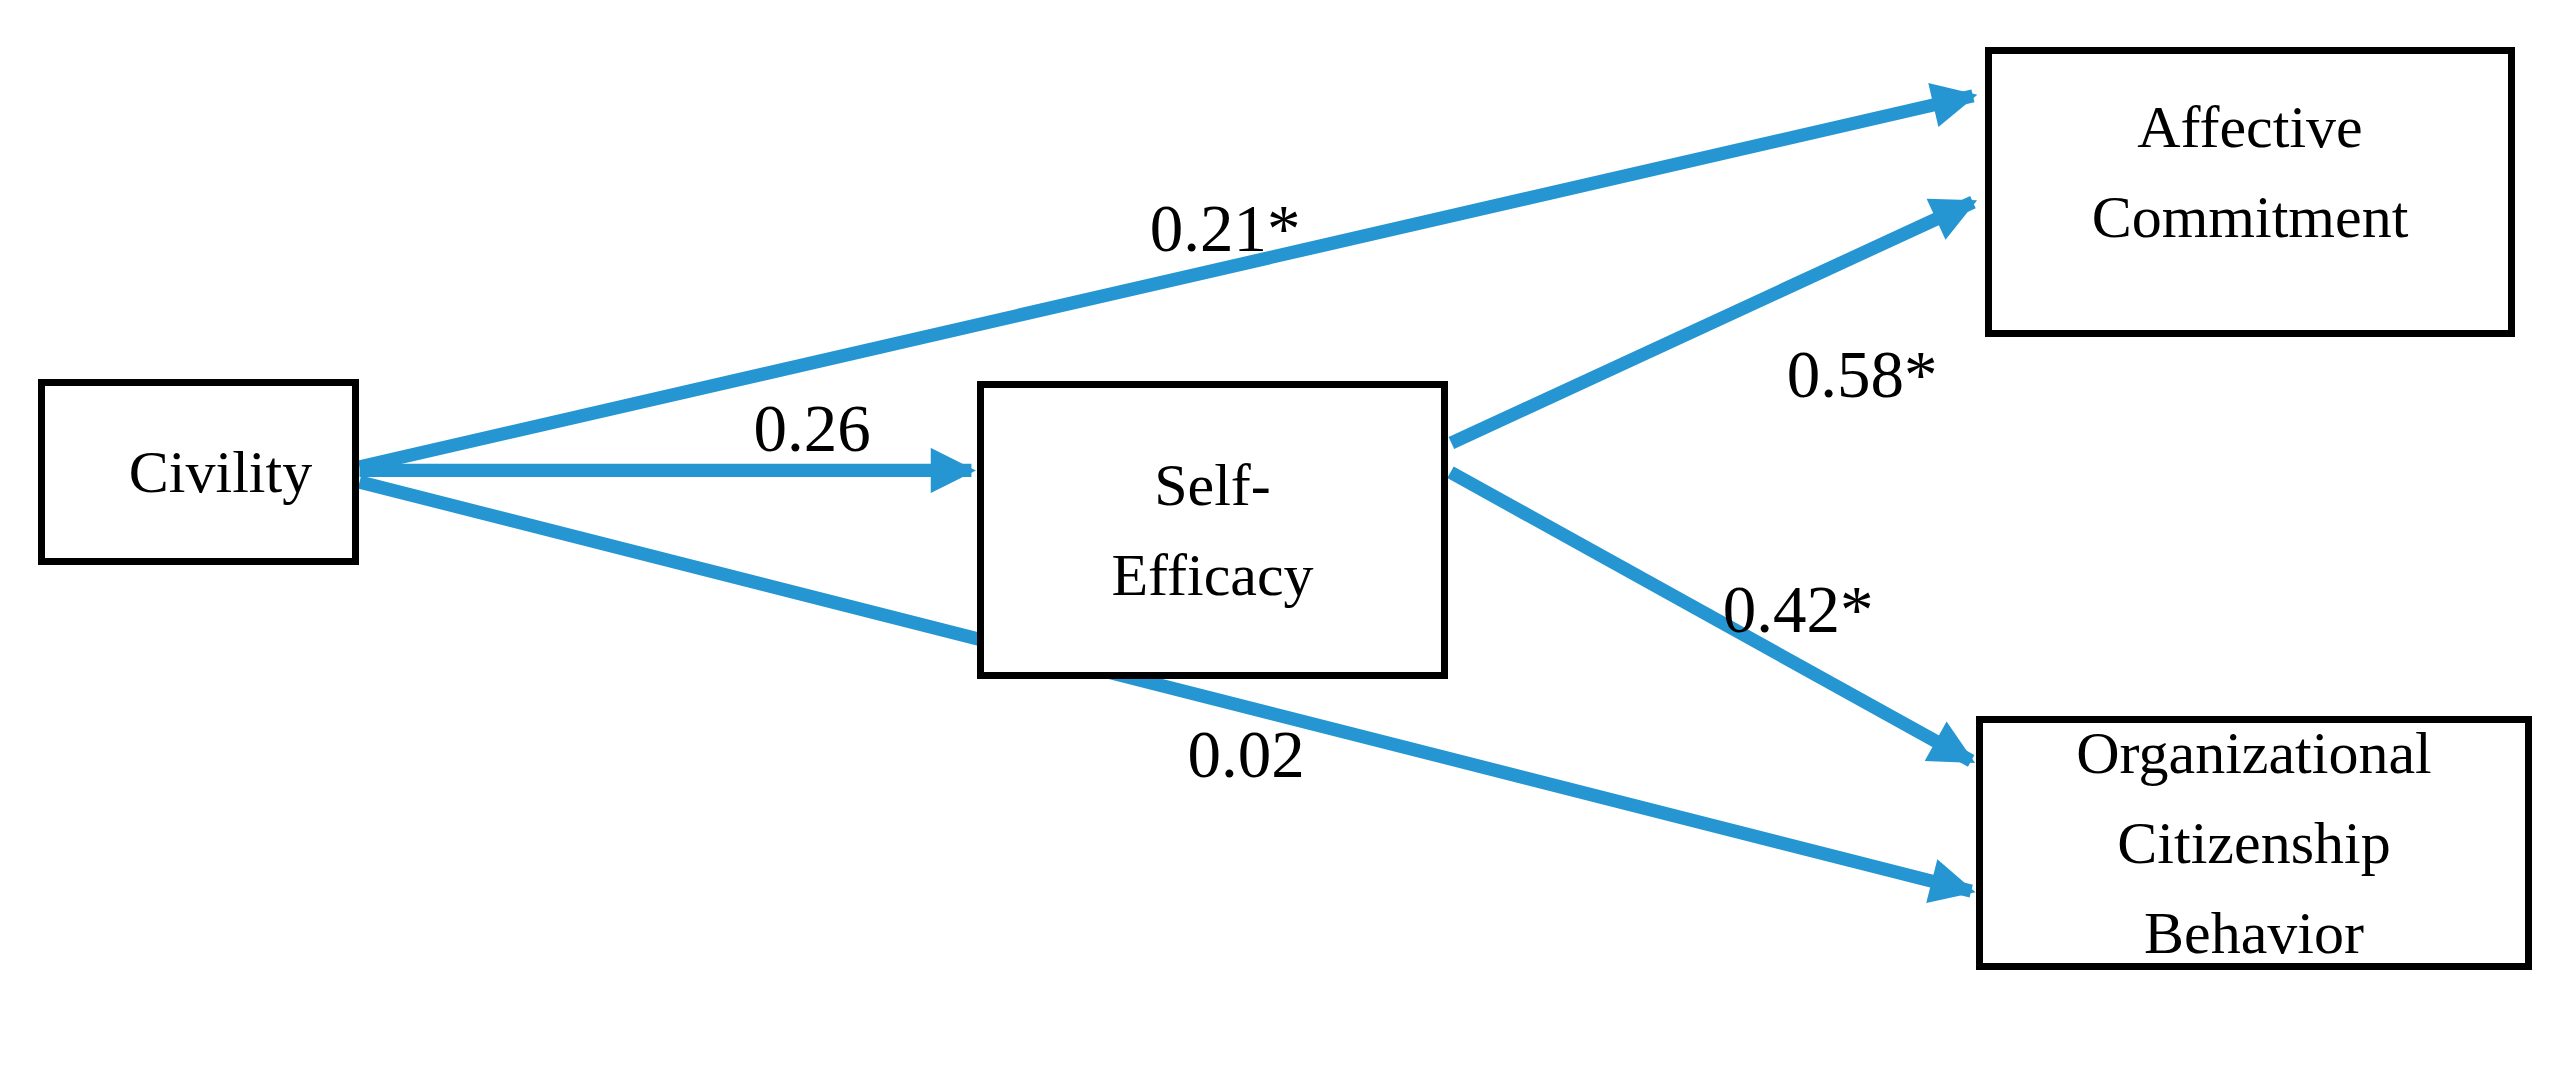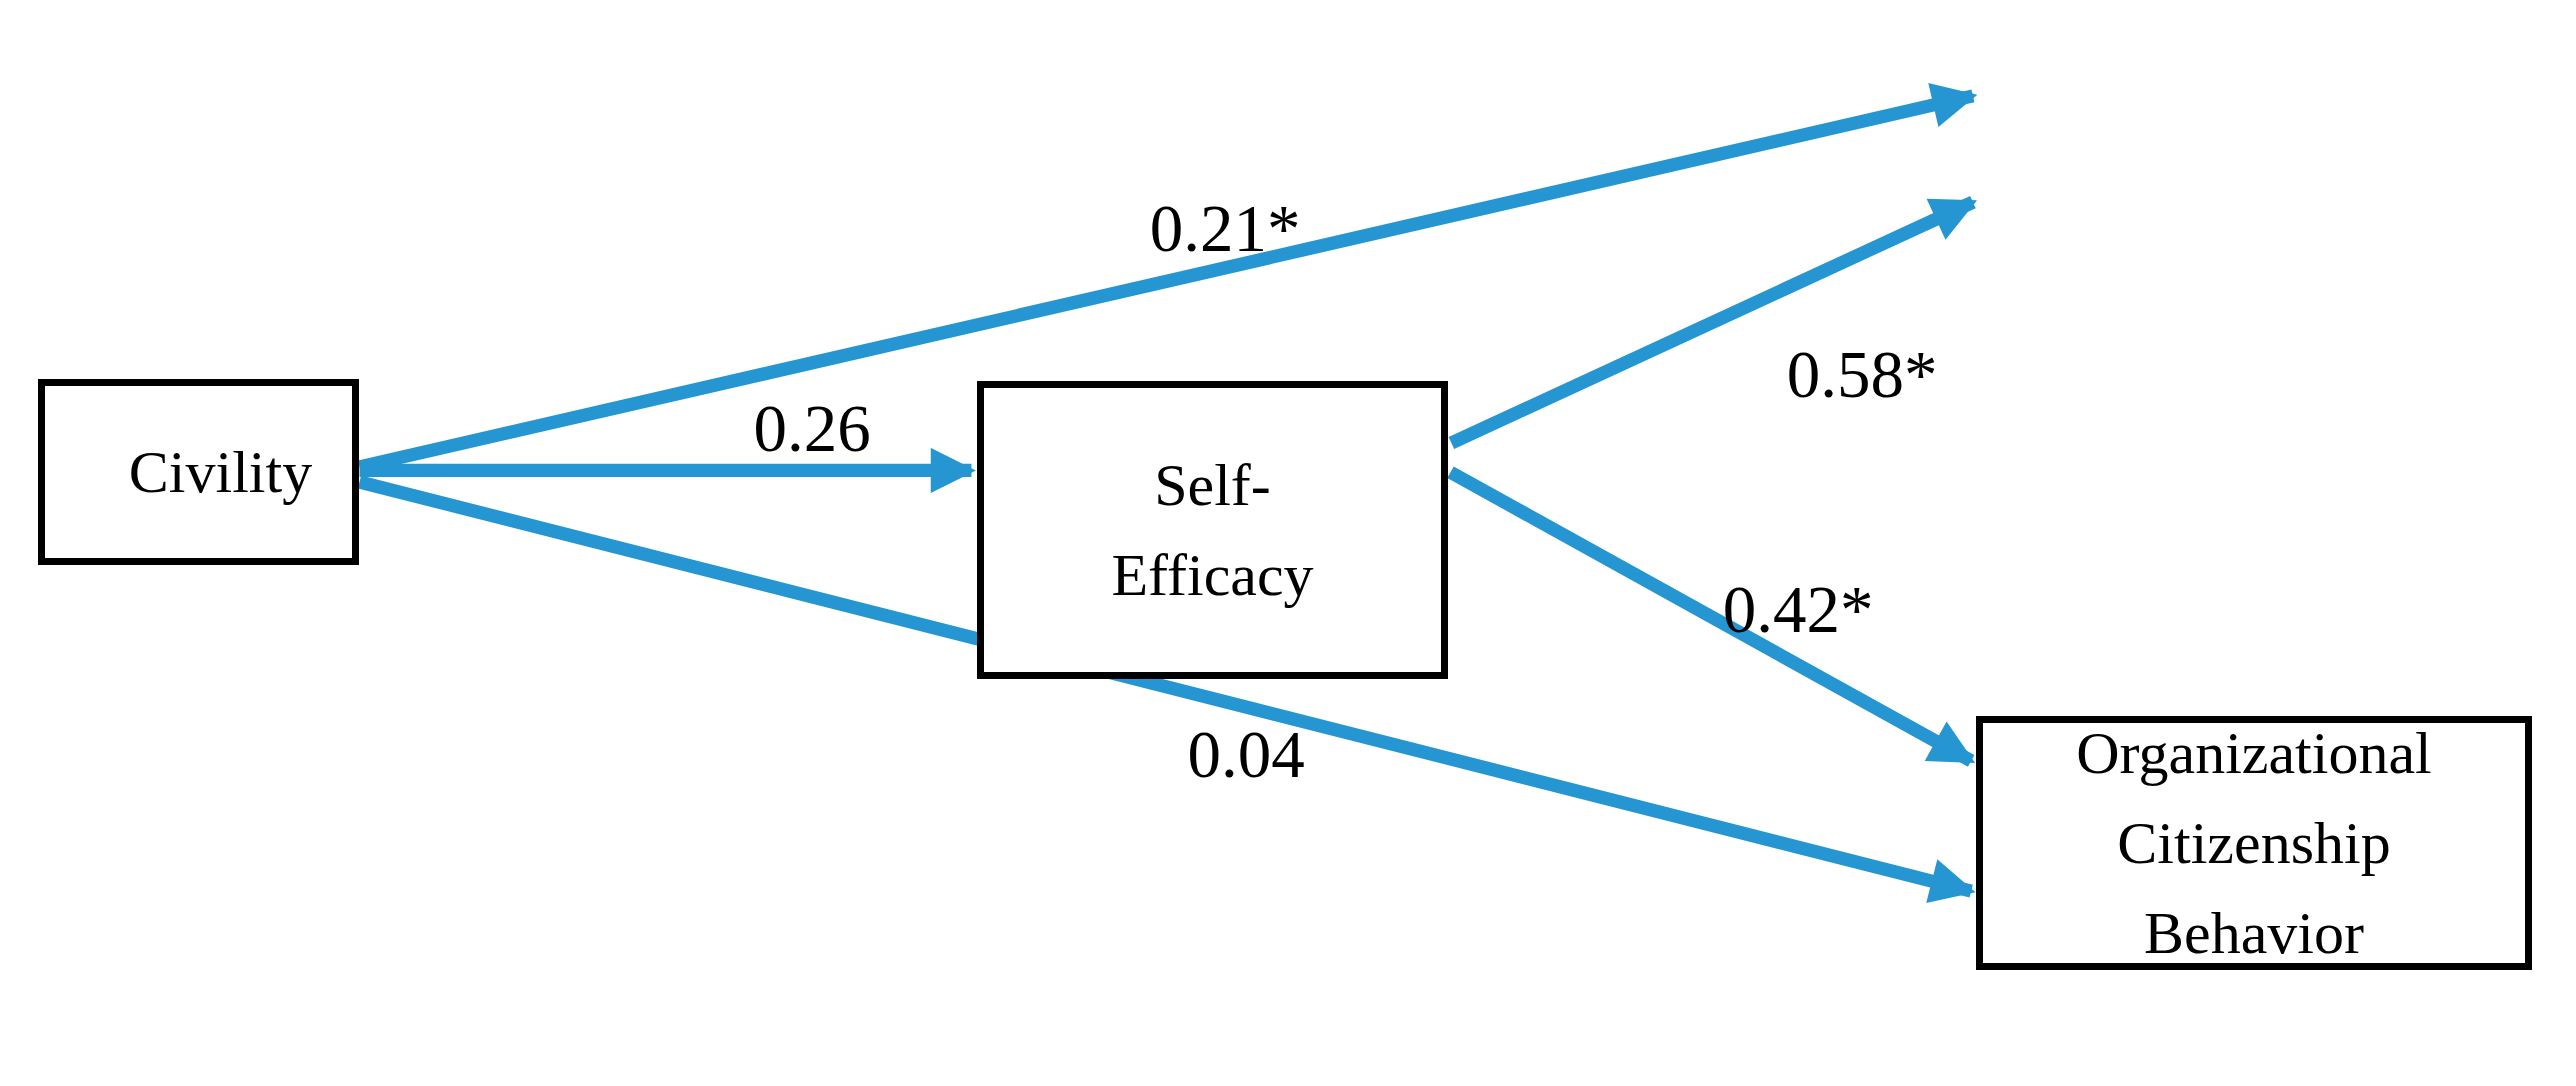--- a/index.html
+++ b/index.html
@@ -85,27 +85,31 @@
 
   <div class="node node-civility">
     <span>Civility</span>
   </div>
 
   <div class="node node-self-efficacy">
     <span>Self-
 Efficacy</span>
   </div>
 
+  <div class="node node-affective">
+    <span>Affective
+Commitment</span>
+  </div>
 
   <div class="node node-ocb">
     <span>Organizational
 Citizenship
 Behavior</span>
   </div>
 
   <div class="coef coef-1">0.21*</div>
   <div class="coef coef-2">0.26</div>
-  <div class="coef coef-3">0.04</div>
+  <div class="coef coef-3">0.02</div>
   <div class="coef coef-4">0.58*</div>
   <div class="coef coef-5">0.42*</div>
 
 </div>
 
 
 </body></html>

